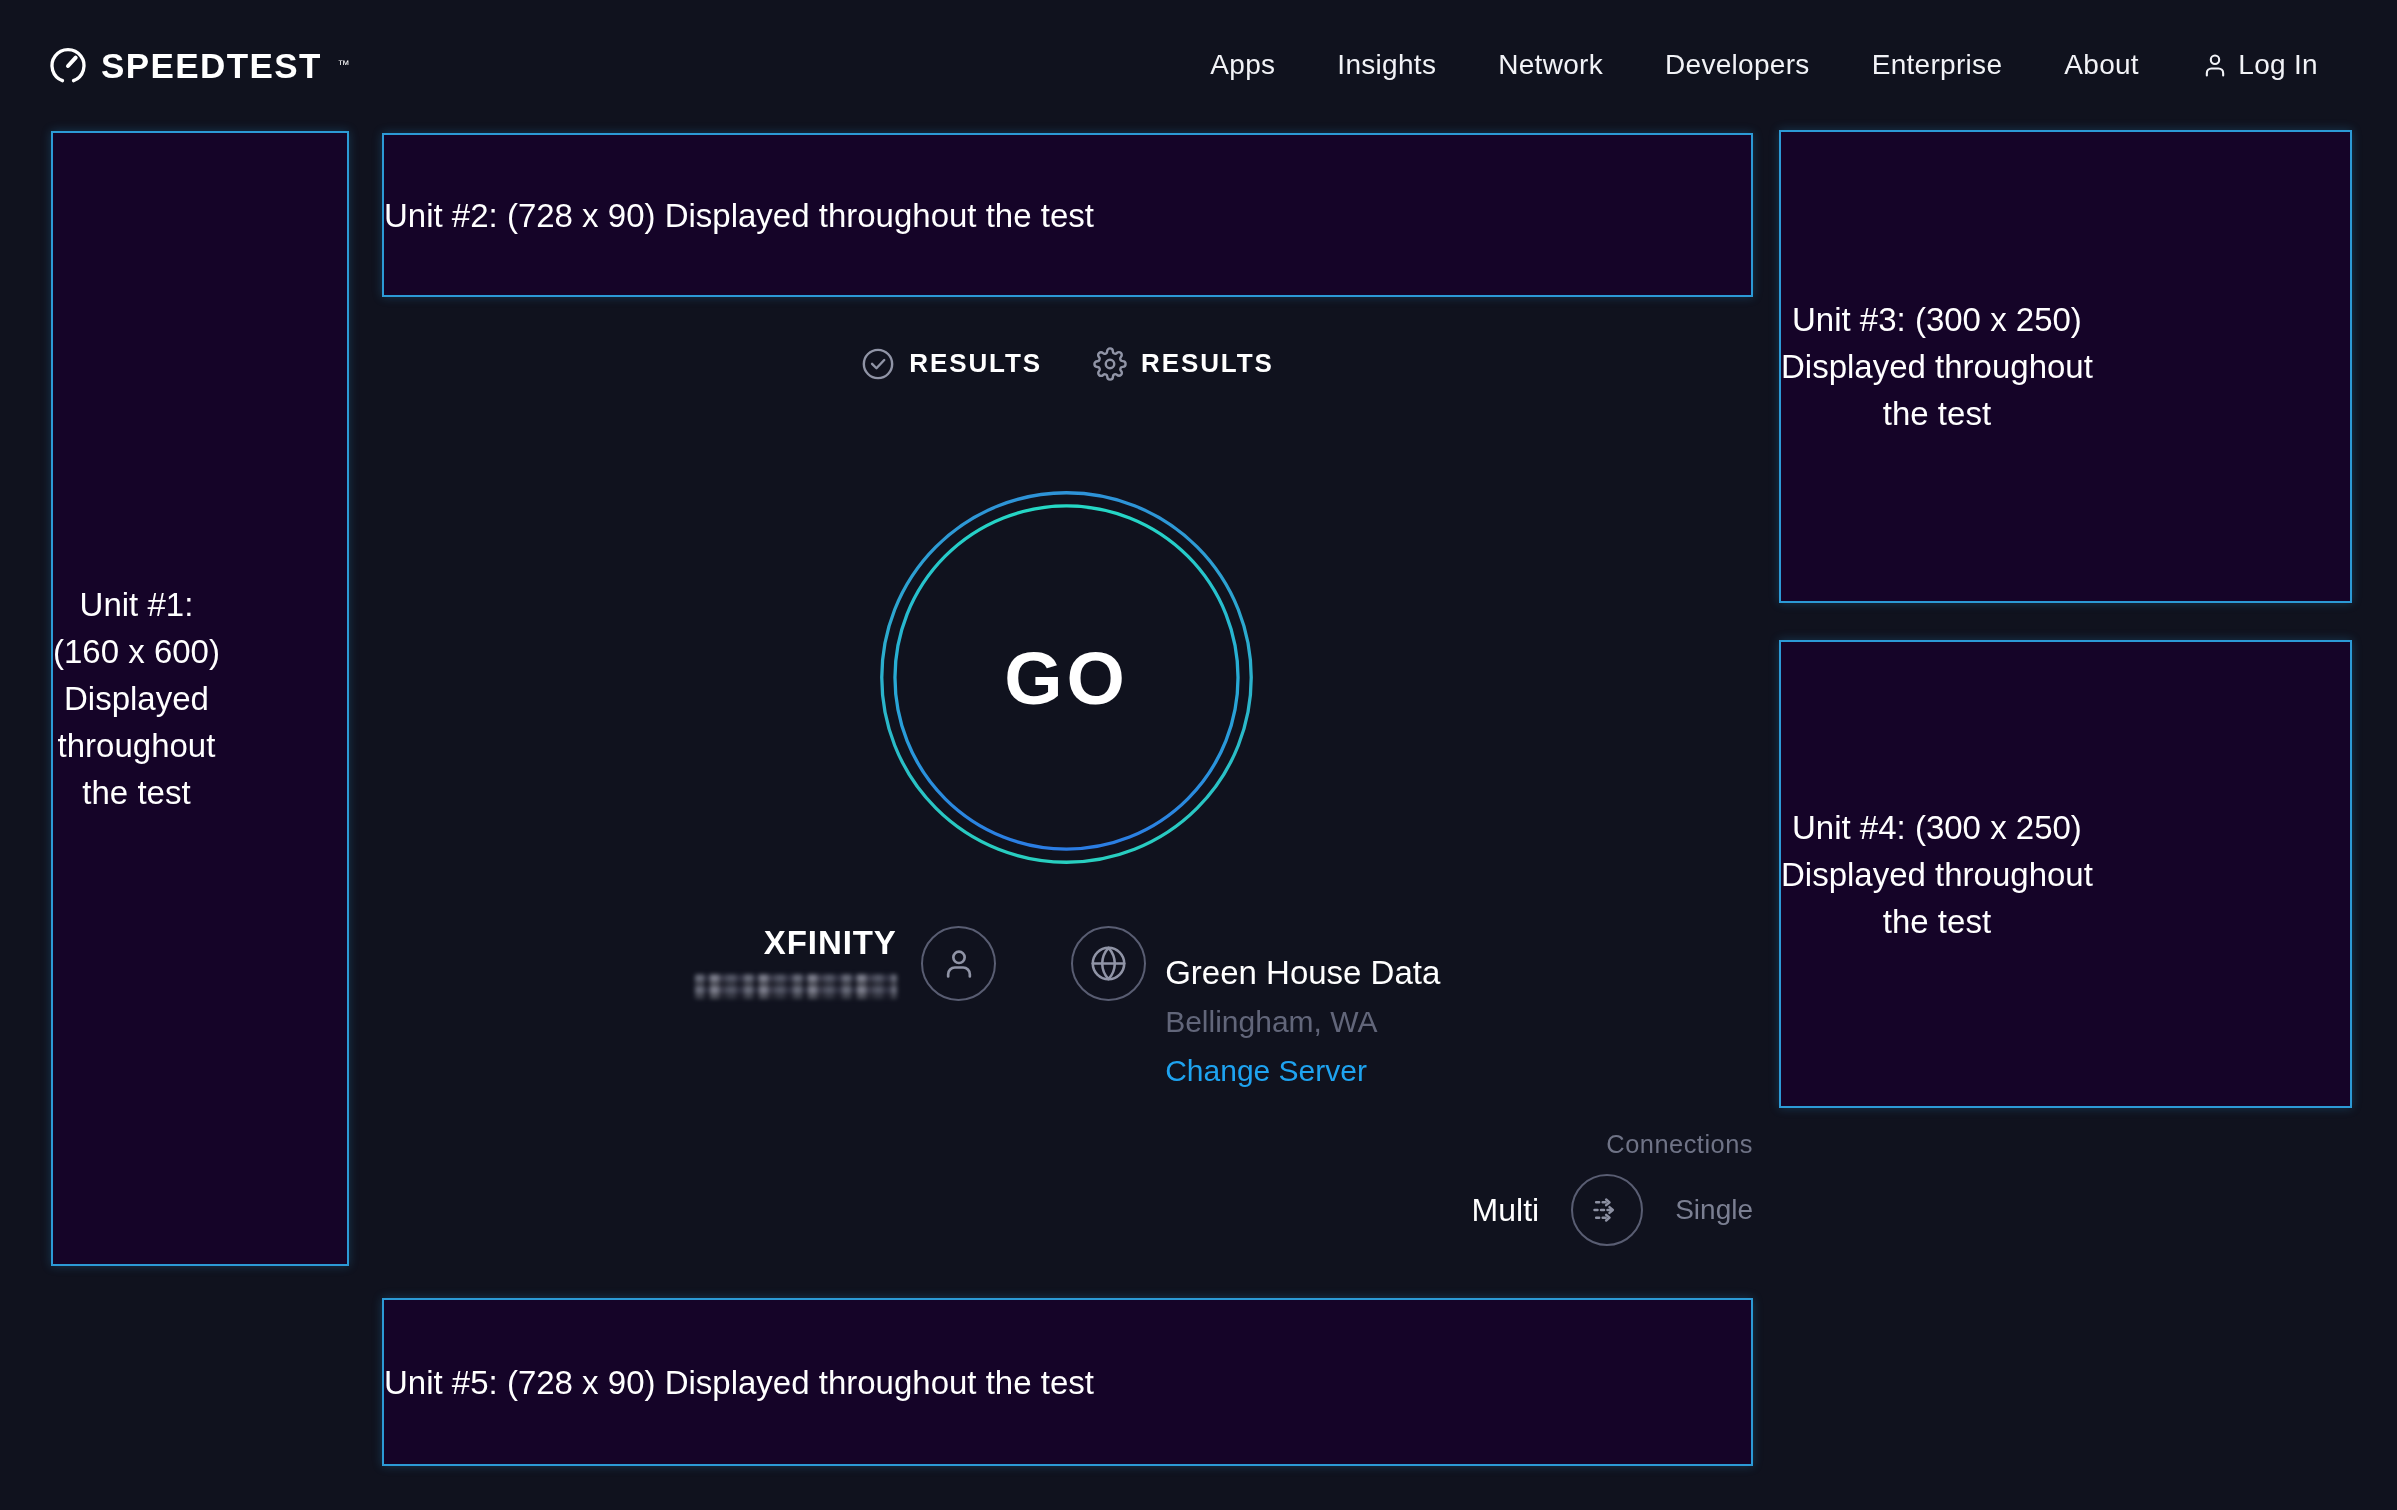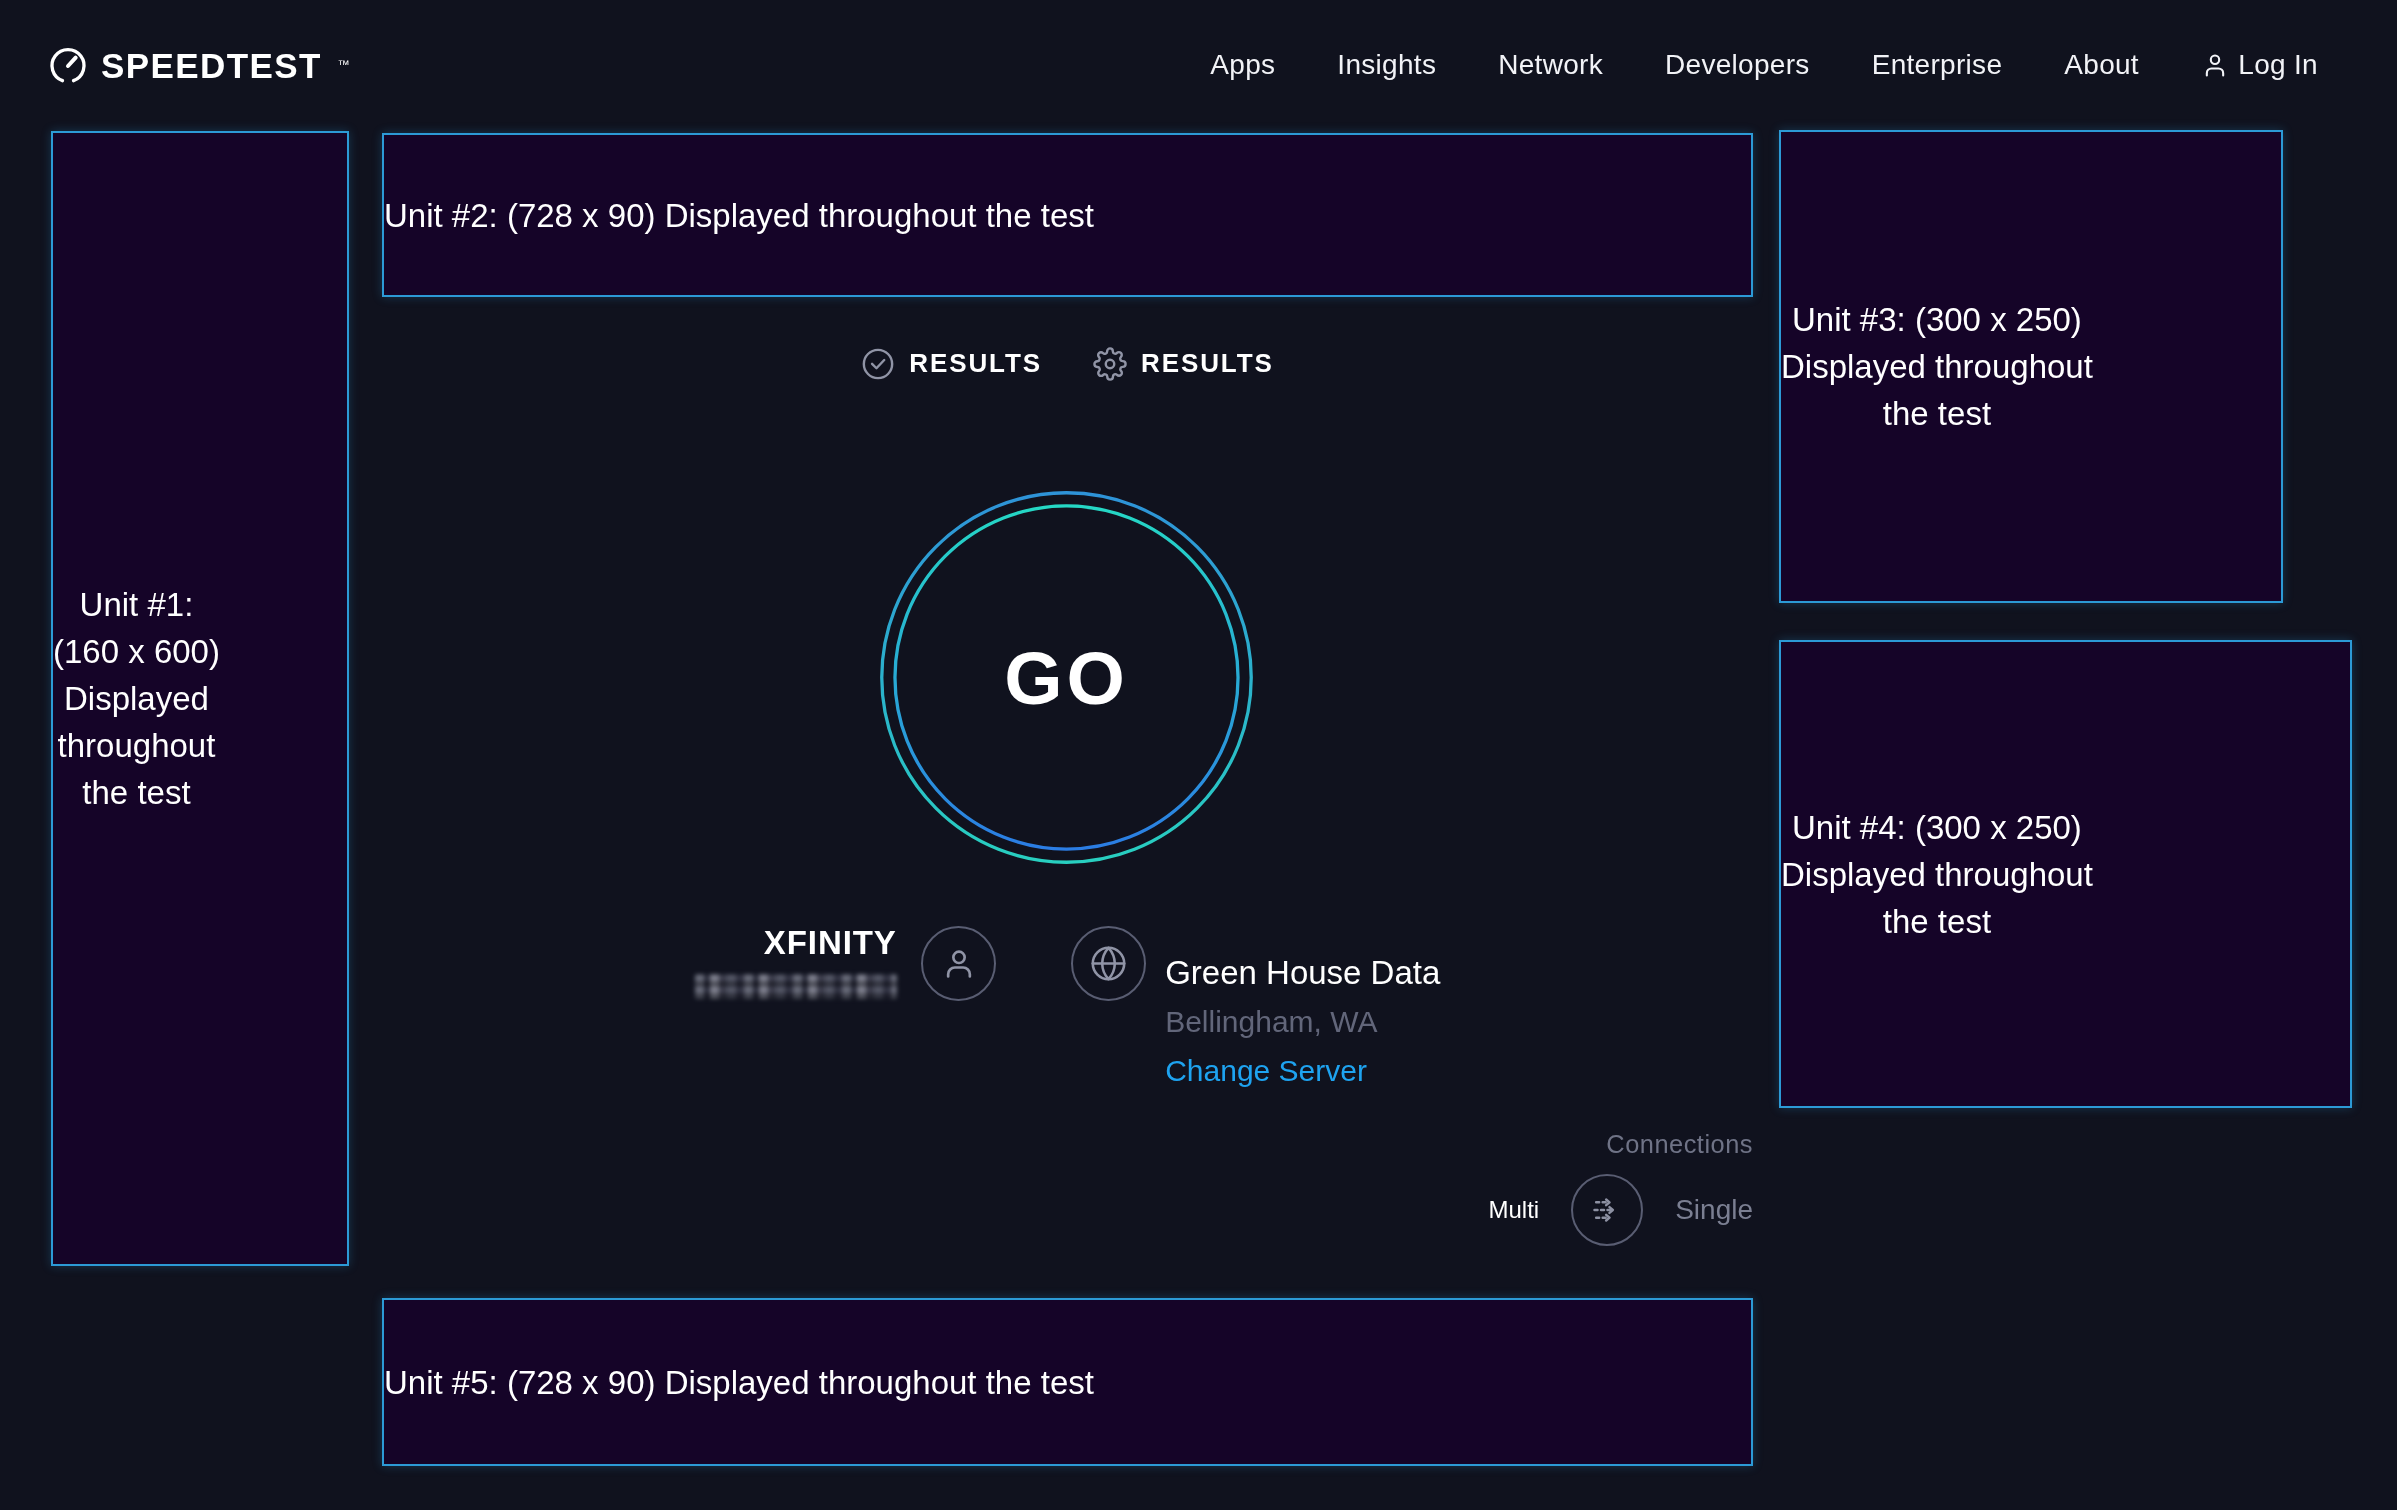--- a/index.html
+++ b/index.html
@@ -32,21 +32,21 @@
   .ad{
     position:absolute; box-sizing:border-box;
     background:var(--ad-bg); border:2.8px solid var(--ad-border);
     box-shadow:0 0 9.4px rgba(44,154,214,.28);
     display:flex; align-items:center; justify-content:flex-start; text-align:center;
     font-size:33px; line-height:47px; color:#fff;
   }
   .prelines{white-space:pre-line;}
   .ad-1{left:51px;  top:131px;  width:298px;  height:1135px;}
   .ad-2{left:382px; top:133px;  width:1371px; height:164px;}
-  .ad-3{left:1779px;top:130px;  width:504px;  height:473px;}
+  .ad-3{left:1779px;top:130px;  width:573px;  height:473px;}
   .ad-4{left:1779px;top:640px;  width:573px;  height:468px;}
   .ad-5{left:382px; top:1298px; width:1371px; height:168px;}
   
   .tabs{
     position:absolute; left:382px; top:337px; width:1371px; height:53px;
     display:flex; align-items:center; justify-content:center; gap:51px;
   }
   .tab{display:flex; align-items:center; gap:14px; cursor:pointer;}
   .tab-label{font-size:26px; font-weight:700; letter-spacing:1.9px; color:#fff;}
   .tab svg{color:var(--icon-gray);}
@@ -83,21 +83,21 @@
   .server-text{display:flex; flex-direction:column; align-items:flex-start; margin-top:9.4px;}
   .server-name{font-size:33px; font-weight:500; color:#fff;margin-top:30px;}
   .server-loc{font-size:30px; color:#62667a; margin-top:13px;}
   .server-change{font-size:30px; color:var(--link-blue); margin-top:15px; text-decoration:none; cursor:pointer;}
   
   .connections{position:absolute; left:382px; top:1130px; width:1371px; text-align:right;}
   .conn-label{font-size:25.4px; color:var(--text-muted); letter-spacing:0.5px;}
   .conn-row{
     margin-top:15px; display:inline-flex; align-items:center; gap:32px;
   }
-  .conn-multi{font-size:24px; font-weight:500; color:#fff; cursor:pointer;}
+  .conn-multi{font-size:32px; font-weight:500; color:#fff; cursor:pointer;}
   .conn-single{font-size:28px; color:#7b7f92; cursor:pointer;}
   .toggle-circle{
     width:72px; height:72px; border:2.8px solid #595d72; border-radius:50%;
     box-sizing:border-box; display:flex; align-items:center; justify-content:center;
     color:#8d91a3; cursor:pointer; margin-top:0;
   }
   svg{display:block;}
 </style>
 </head>
 <body>

